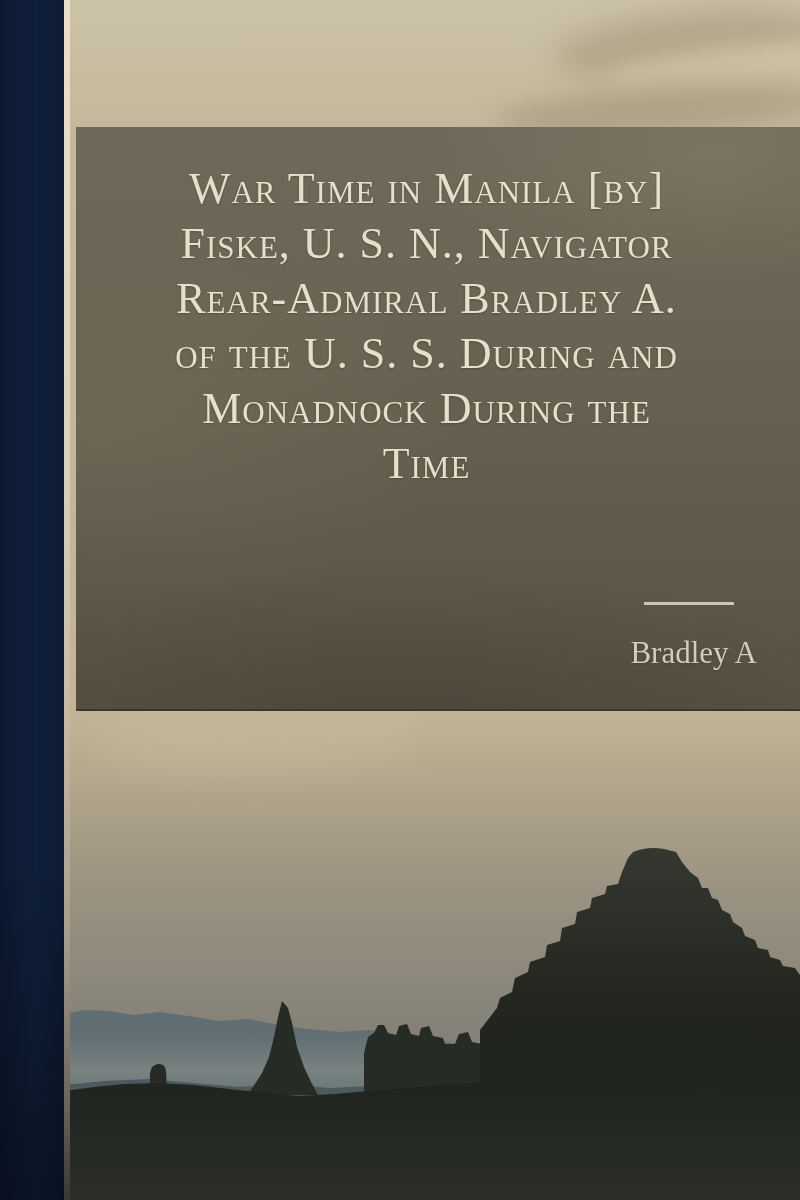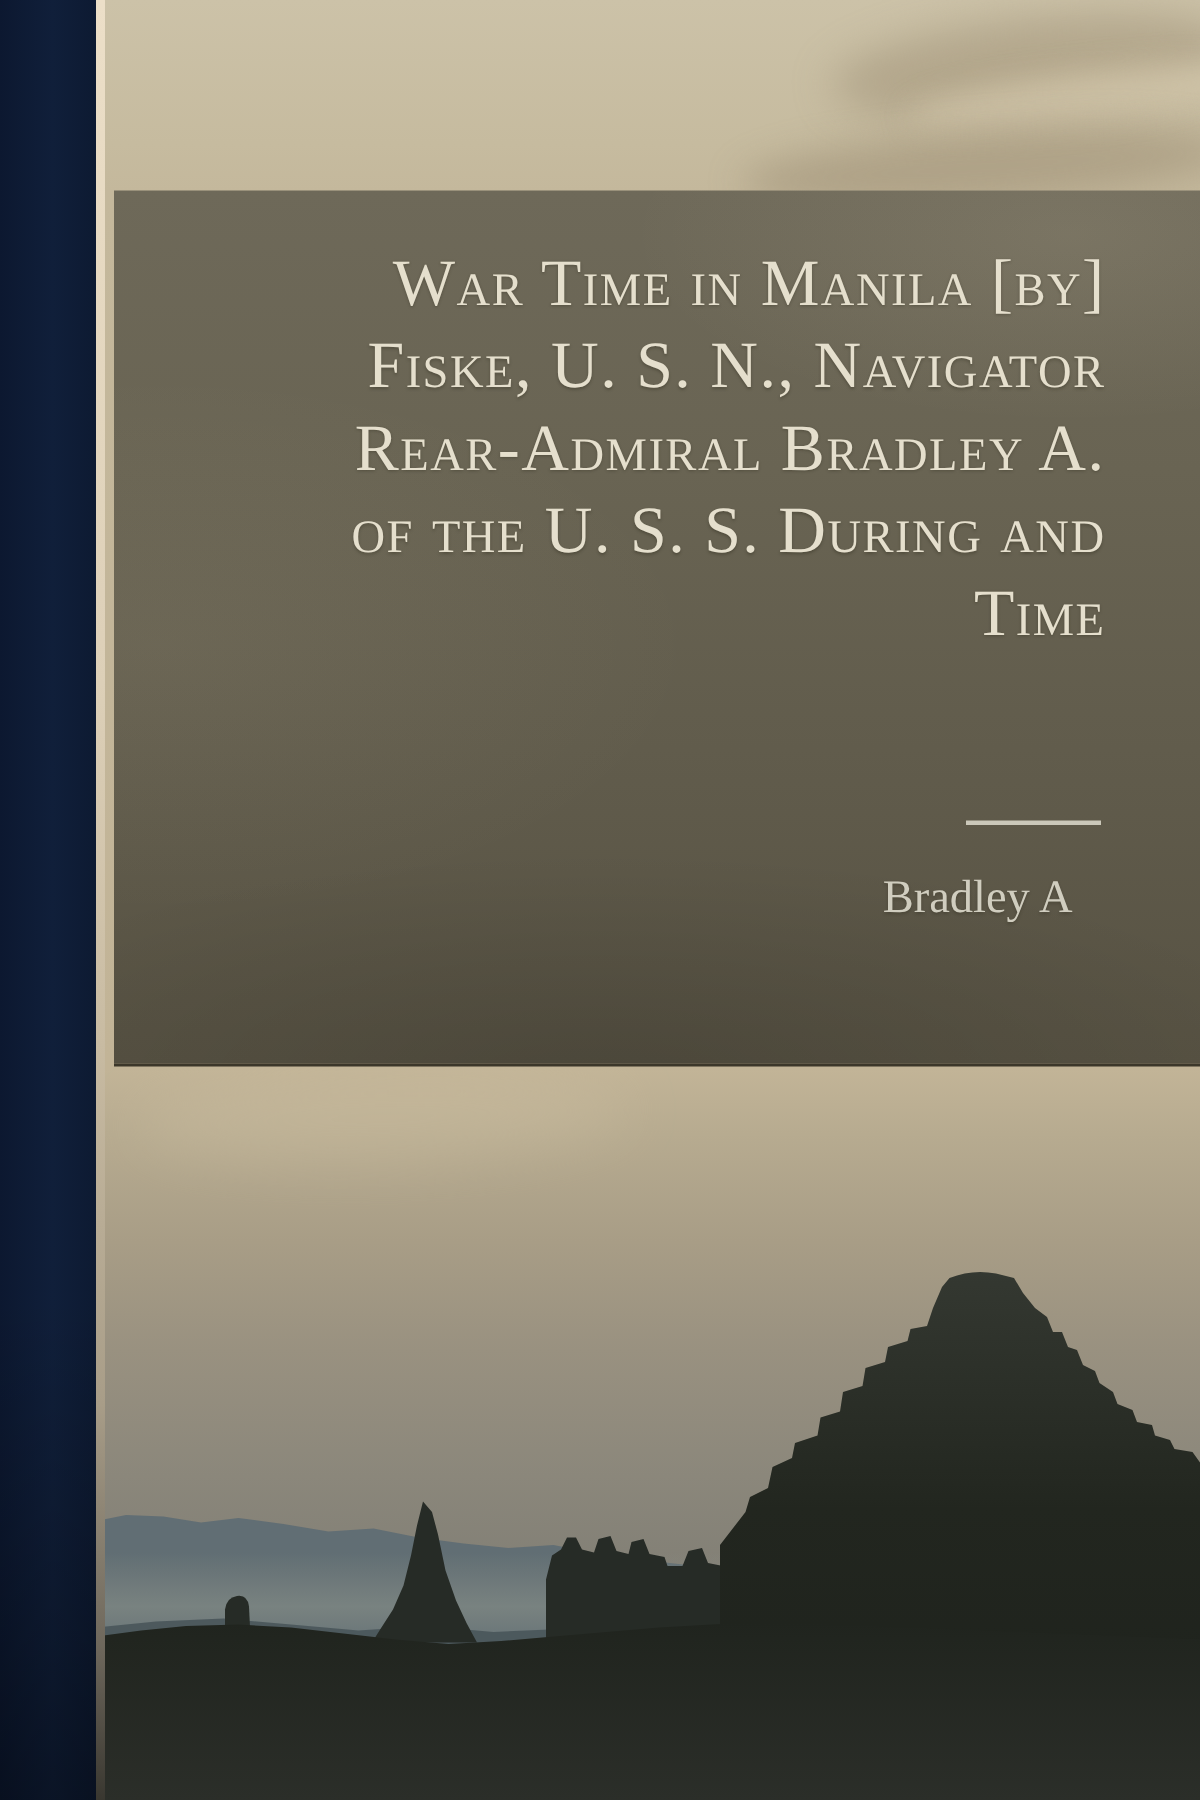--- a/index.html
+++ b/index.html
@@ -67,40 +67,40 @@
       radial-gradient(420px 180px at 88% 5%, rgba(238,224,194,.10), transparent 70%),
       radial-gradient(520px 260px at 4% 52%, rgba(238,224,194,.06), transparent 70%),
       radial-gradient(700px 220px at 45% 102%, rgba(0,0,0,.14), transparent 70%),
       linear-gradient(180deg, #6e6959 0%, #696453 32%, #615c4c 64%, #575243 100%);
     border-bottom: 2px solid var(--c-panel_edge, #3c372a);
     box-sizing: border-box;
   }
 
   .title-block {
     padding: 34px 63px 0 40px;
-    text-align: right;
+    text-align: center;
   }
   .title-line {
     font-size: 44px;
     line-height: 55px;
     font-variant: small-caps;
     letter-spacing: 1px;
     color: var(--c-title_text, #e5dfcd);
     text-shadow: 0 1px 2px rgba(40,36,24,.35);
     white-space: nowrap;
   }
   .separator {
     margin: 111px 66px 0 auto;
     width: 90px; height: 3px;
     background: var(--c-separator, #d5d1c3);
     opacity: .92;
   }
   .author {
     margin-top: 30px;
-    padding-right: 85px;
+    padding-right: 43px;
     text-align: right;
     font-size: 31px;
     line-height: 36px;
     color: var(--c-author_text, #d0cdbf);
     text-shadow: 0 1px 2px rgba(40,36,24,.3);
   }
 
   
   .spine {
     position: absolute; left: 0; top: 0; width: 64px; height: 1200px;
@@ -177,20 +177,21 @@
          L270,381 L305,378 L340,375 L375,372 L410,370 L450,368 L490,370 L736,380
          L736,487 L0,487 Z"></path>
   </svg>
 
   <div class="panel">
     <div class="title-block">
       <div class="title-line">War Time in Manila [by]</div>
       <div class="title-line">Fiske, U. S. N., Navigator</div>
       <div class="title-line">Rear-Admiral Bradley A.</div>
       <div class="title-line">of the U. S. S. During and</div>
+      <div class="title-line">Monadnock During the</div>
       <div class="title-line">Time</div>
     </div>
     <div class="separator"></div>
     <div class="author">Bradley A</div>
   </div>
 
   <div class="spine"></div>
   <div class="spine-edge"></div>
 
 </div>

